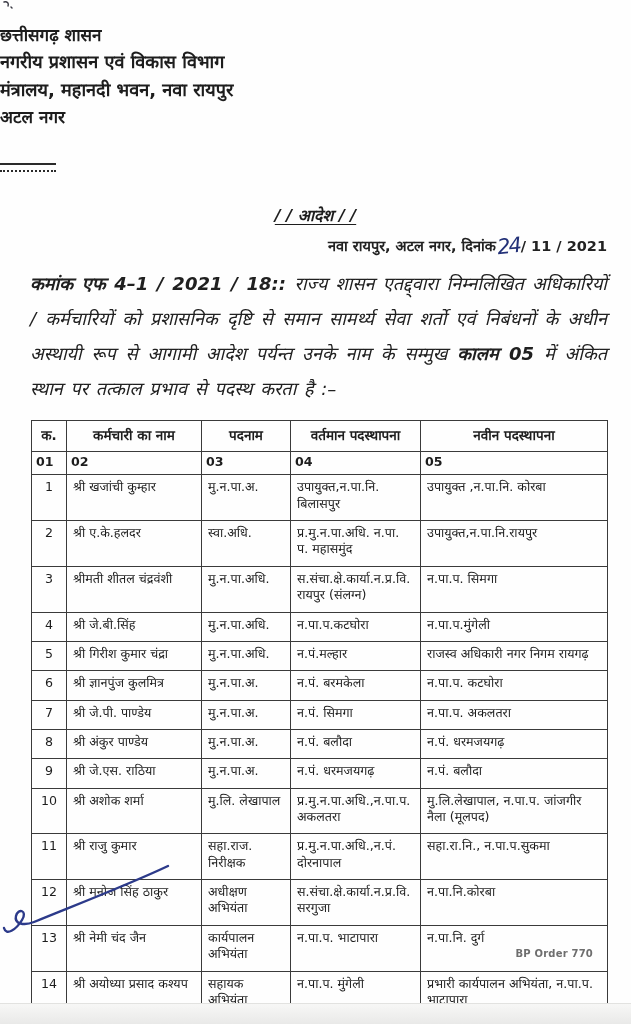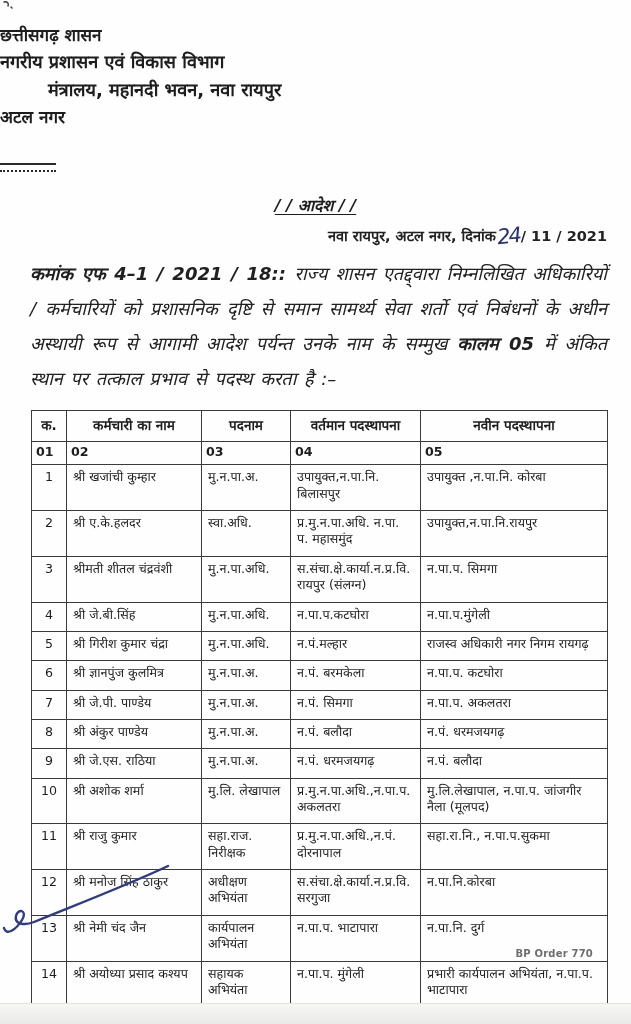--- a/index.html
+++ b/index.html
@@ -19,32 +19,32 @@
     background:linear-gradient(#f7f7f6,#e9e9e8);
     border-top:1px solid #e2e2e0;
   }
   .corner-mark{position:absolute;top:0;left:2px;}
 
   
   .doc-header{padding-top:22px;text-align:left;line-height:1.55;}
   .doc-header .h-line{font-weight:700;color:#1d1d1d;}
   .h-1{font-size:17px;}
   .h-2{font-size:18px;}
-  .h-3{font-size:18px;padding-left:48px;}
+  .h-3{font-size:18px;}
   .h-4{font-size:17px;}
   .separator{
     display:inline-block;margin-top:4px;
     width:56px;height:5px;
     border-top:2px solid #2a2a2a;
     border-bottom:2px dotted #2a2a2a;
   }
 
   
   .order-heading{
-    text-align:center;margin-top:14px;font-size:16px;font-weight:700;color:#1d1d1d;
+    text-align:center;margin-top:24px;font-size:16px;font-weight:700;color:#1d1d1d;
   }
   .order-heading .u{text-decoration:underline;text-underline-offset:3px;font-style:italic;}
   .date-line{
     margin:6px 24px 0 0;text-align:right;font-size:14.5px;font-weight:700;color:#222;
   }
   .hand-date{
     display:inline-block;color:#233178;font-size:21px;font-weight:400;
     font-style:italic;transform:rotate(-6deg) translateY(2px);
     letter-spacing:-2px;margin:0 1px;
   }

